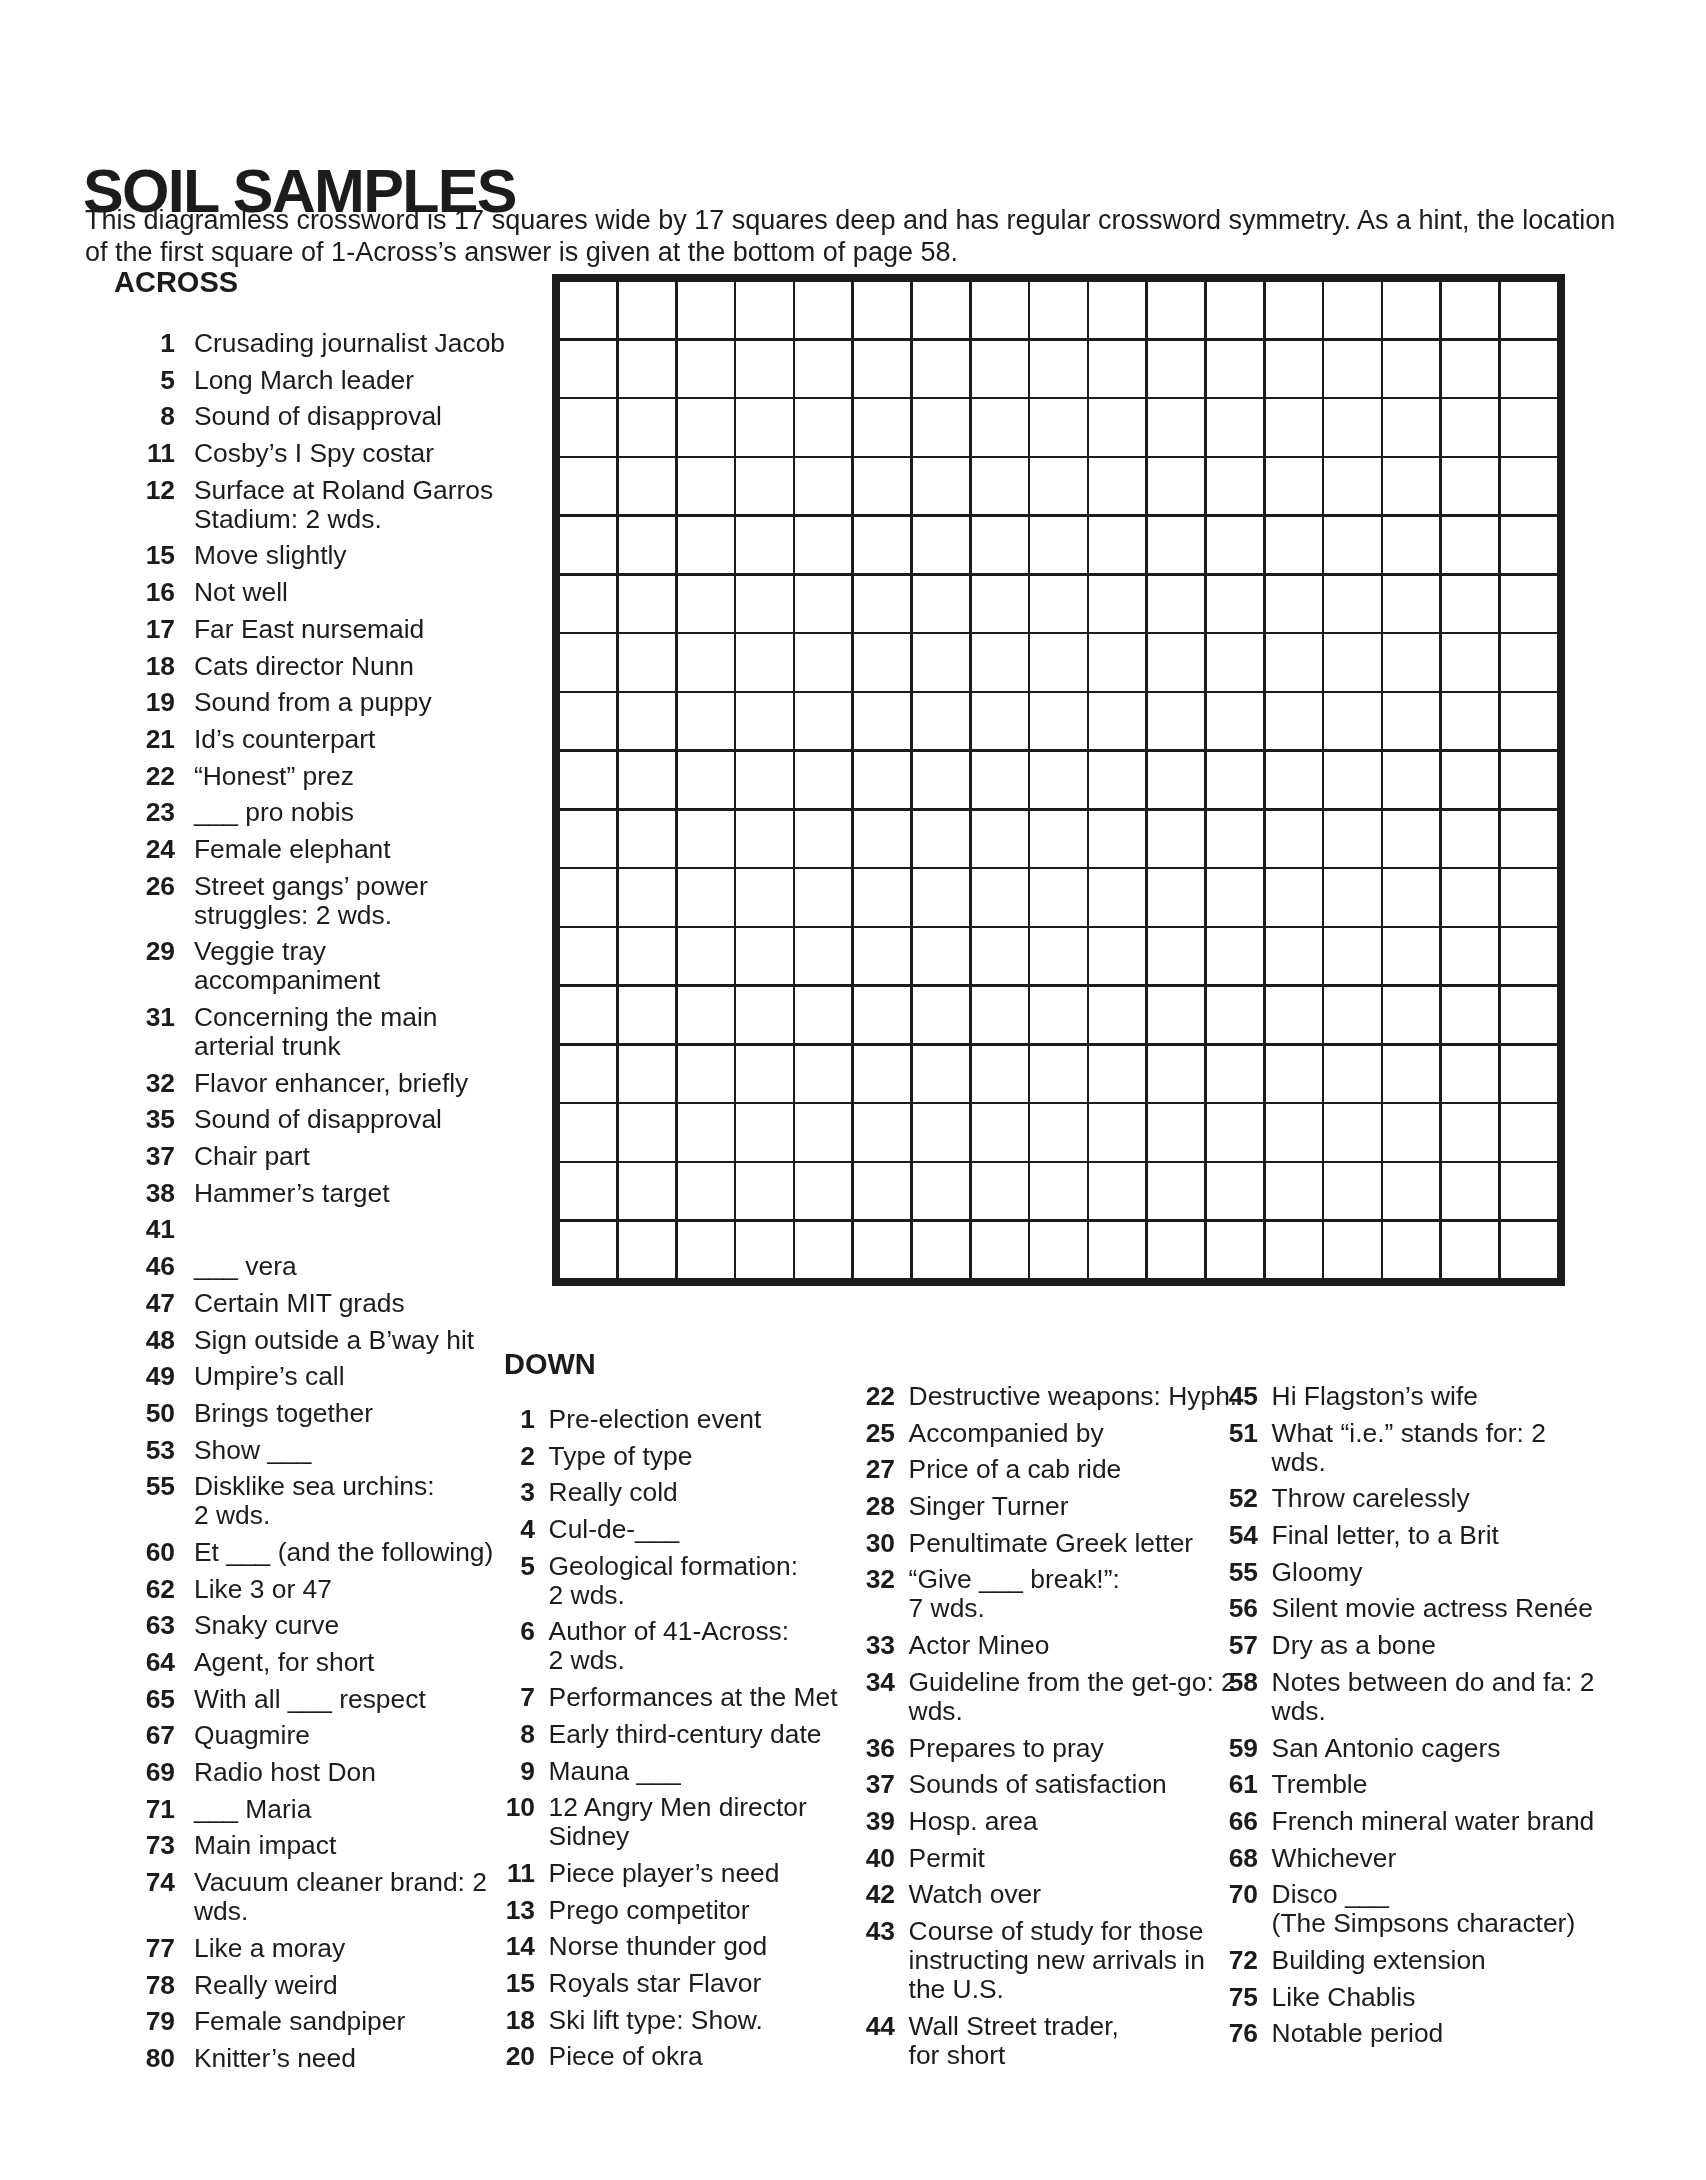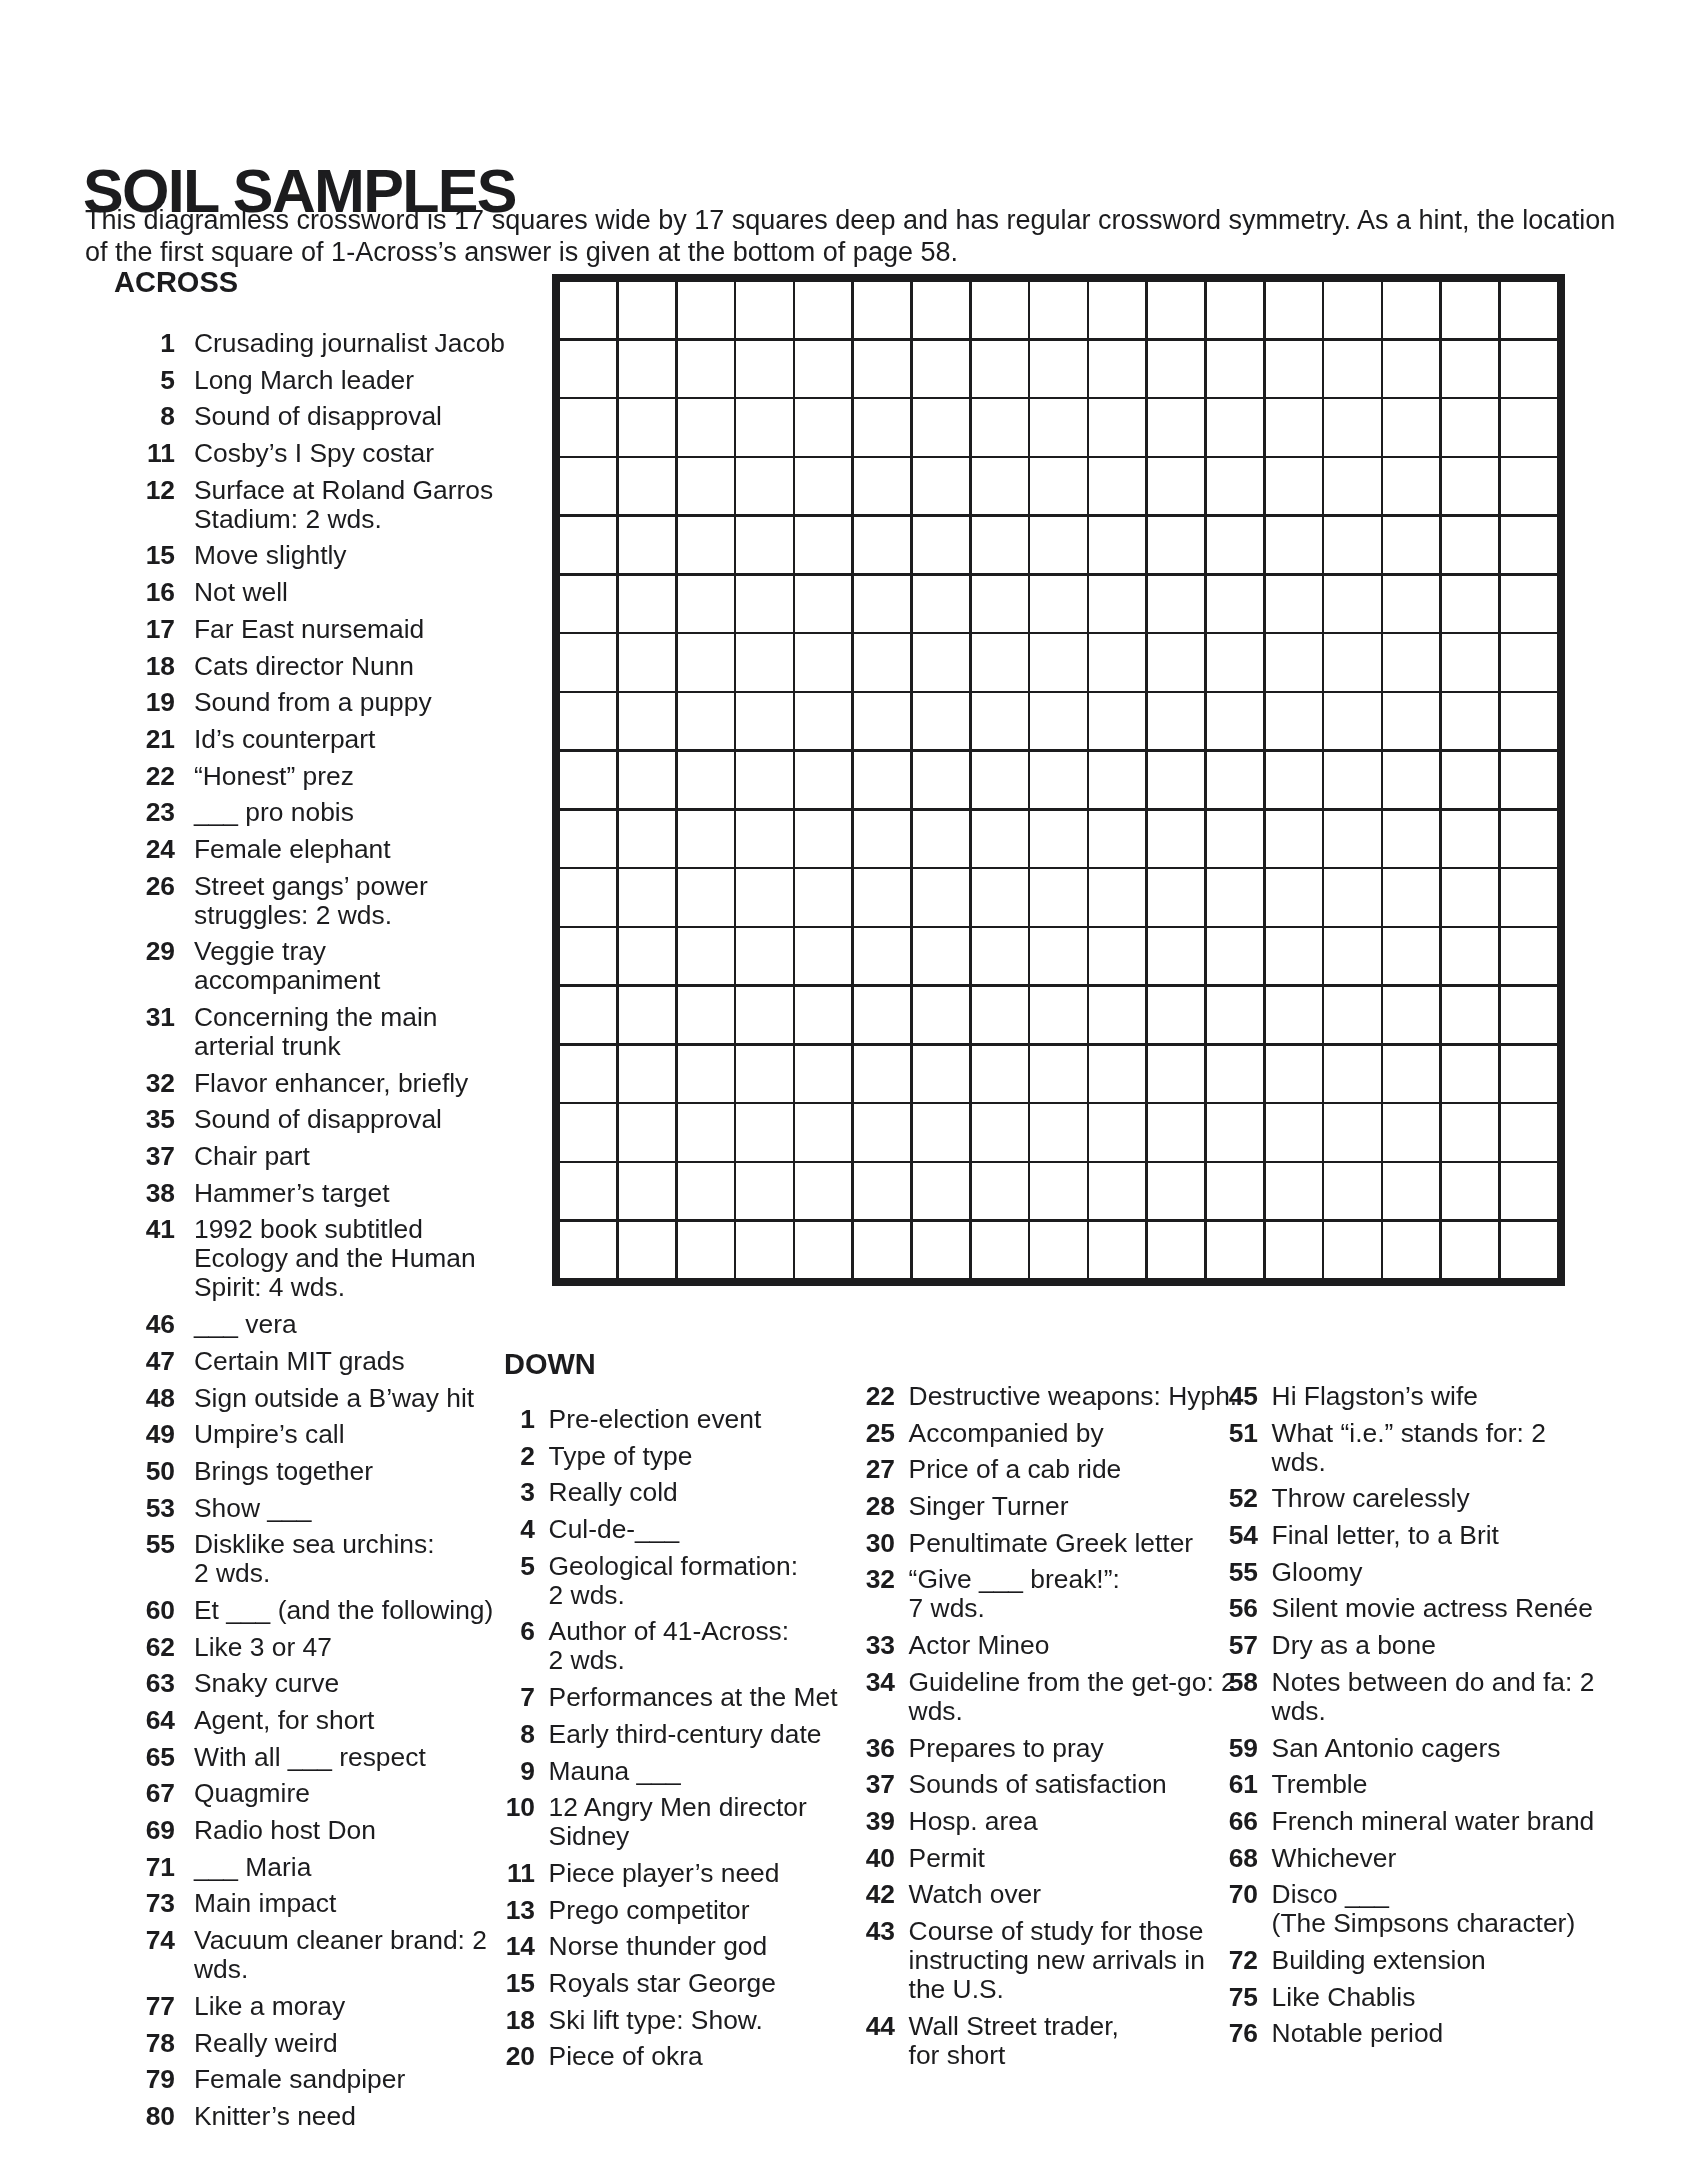--- a/index.html
+++ b/index.html
@@ -156,23 +156,20 @@
     <div class="clue">
       <span class="num">37</span>
       <span class="txt">Chair part</span>
     </div>
     <div class="clue">
       <span class="num">38</span>
       <span class="txt">Hammer’s target</span>
     </div>
     <div class="clue">
       <span class="num">41</span>
-      <span class="txt">1992 book subtitled
-Ecology and the Human
-Spirit: 4 wds.</span>
     </div>
     <div class="clue">
       <span class="num">46</span>
       <span class="txt">___ vera</span>
     </div>
     <div class="clue">
       <span class="num">47</span>
       <span class="txt">Certain MIT grads</span>
     </div>
     <div class="clue">
@@ -600,21 +597,21 @@
     <div class="clue">
       <span class="num">13</span>
       <span class="txt">Prego competitor</span>
     </div>
     <div class="clue">
       <span class="num">14</span>
       <span class="txt">Norse thunder god</span>
     </div>
     <div class="clue">
       <span class="num">15</span>
-      <span class="txt">Royals star George</span>
+      <span class="txt">Royals star Flavor</span>
     </div>
     <div class="clue">
       <span class="num">18</span>
       <span class="txt">Ski lift type: Show.</span>
     </div>
     <div class="clue">
       <span class="num">20</span>
       <span class="txt">Piece of okra</span>
     </div>
   </div>

